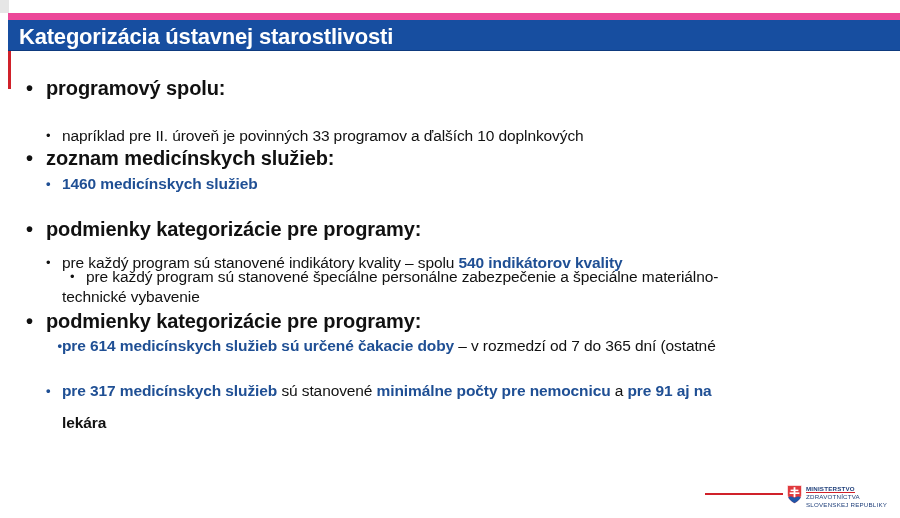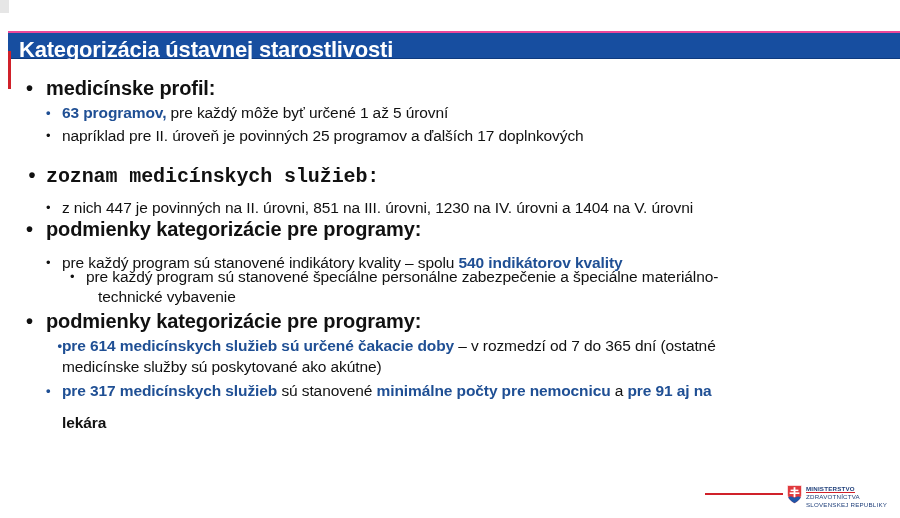--- a/index.html
+++ b/index.html
@@ -2,22 +2,22 @@
 <html><head>
 <meta charset="utf-8">
 <style>
   html, body { margin:0; padding:0; }
   body {
     width:900px; height:518px; overflow:hidden; background:#ffffff;
     position:relative; font-family:"Liberation Sans", "DejaVu Sans", sans-serif; color:#111;
   }
   .top-gray { position:absolute; left:0; top:0; width:9px; height:13px; background:#e6e6e6; }
   .header-bar {
-    position:absolute; left:8px; top:31px; width:892px; height:28px;
-    background:#174ea0; border-top:2px solid #ec4899; border-bottom:1px solid #0e3a7e;
+    position:absolute; left:8px; top:13px; width:892px; height:38px;
+    background:#174ea0; border-top:7px solid #ec4899; border-bottom:1px solid #0e3a7e;
     box-sizing:border-box;
   }
   .header-title {
     position:absolute; left:11px; top:4px; color:#ffffff; font-weight:bold;
     font-size:22px; letter-spacing:-0.2px; white-space:nowrap;
   }
   .red-accent { position:absolute; left:8px; top:51px; width:3px; height:38px; background:#d0212a; }
   .content { position:absolute; left:0; top:0; width:900px; height:518px; }
   .l1 {
     position:absolute; left:26px; font-weight:bold; font-size:20px; color:#111;
@@ -45,54 +45,50 @@
 <div class="top-gray"></div>
 
 <div class="header-bar">
   <div class="header-title">Kategorizácia ústavnej starostlivosti</div>
 </div>
 <div class="red-accent"></div>
 
 <div class="content">
 
   <div class="l1" style="top:77px;">
-    <span class="dot">•</span><span>medicínske profil:</span>
-  </div>
-  <div class="l2" style="top:102px; white-space:nowrap;">
-    <span class="dot blue">•</span><span class="blue">63 programov,</span><span> pre každý môže byť určené 1 až 5 úrovní</span>
+    <span class="dot">•</span><span>programový spolu:</span>
   </div>
   <div class="l2" style="top:125px; white-space:nowrap;">
-    <span class="dot">•</span><span>napríklad pre II. úroveň je povinných 25 programov a ďalších 17 doplnkových</span>
+    <span class="dot">•</span><span>napríklad pre II. úroveň je povinných 33 programov a ďalších 10 doplnkových</span>
   </div>
 
-  <div class="l1" style="top:165px;font-family:Liberation Mono, monospace;">
+  <div class="l1" style="top:147px;">
     <span class="dot">•</span><span>zoznam medicínskych služieb:</span>
   </div>
-  <div class="l2" style="top:197px; white-space:nowrap;">
-    <span class="dot">•</span><span>z nich 447 je povinných na II. úrovni, 851 na III. úrovni, 1230 na IV. úrovni a 1404 na V. úrovni</span>
+  <div class="l2" style="top:173px; white-space:nowrap;">
+    <span class="dot blue">•</span><span class="blue">1460 medicínskych služieb</span>
   </div>
 
   <div class="l1" style="top:218px;">
     <span class="dot">•</span><span>podmienky kategorizácie pre programy:</span>
   </div>
   <div class="l2" style="top:244px; white-space:nowrap;margin-top:8px;">
     <span class="dot">•</span><span>pre každý program sú stanovené indikátory kvality – spolu </span><span class="blue">540 indikátorov kvality</span>
   </div>
   <div class="l2" style="top:266px; white-space:nowrap;margin-left:24px;">
     <span class="dot">•</span><span>pre každý program sú stanovené špeciálne personálne zabezpečenie a špeciálne materiálno-</span>
   </div>
-  <div class="cont" style="top:288px;margin-left:36px;">technické vybavenie</div>
+  <div class="cont" style="top:288px;">technické vybavenie</div>
 
   <div class="l1" style="top:310px;">
     <span class="dot">•</span><span>podmienky kategorizácie pre programy:</span>
   </div>
   <div class="l2" style="top:335px; white-space:nowrap;text-align:right;">
     <span class="dot blue">•</span><span class="blue">pre 614 medicínskych služieb sú určené čakacie doby</span><span> – v rozmedzí od 7 do 365 dní (ostatné</span>
   </div>
-  <div class="cont" style="top:358px;">medicínske služby sú poskytované ako akútne)</div>
   <div class="l2" style="top:380px; white-space:nowrap;">
     <span class="dot blue">•</span><span class="blue">pre 317 medicínskych služieb</span><span> sú stanovené </span><span class="blue">minimálne počty pre nemocnicu</span><span> a </span><span class="blue">pre 91 aj na</span>
   </div>
   <div class="cont blue" style="top:414px;">lekára</div>
 </div>
 
 <div class="logo">
   <div class="logo-line"></div>
   <svg class="logo-shield" viewBox="0 0 15 19">
     <path d="M0.5 0.5 H14.5 V9 C14.5 14 10 17 7.5 18.5 C5 17 0.5 14 0.5 9 Z" fill="#e03a3e" stroke="#ffffff" stroke-width="0.6"></path>

